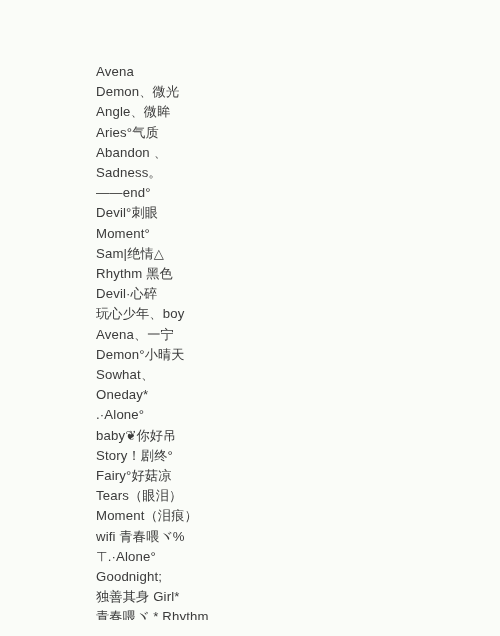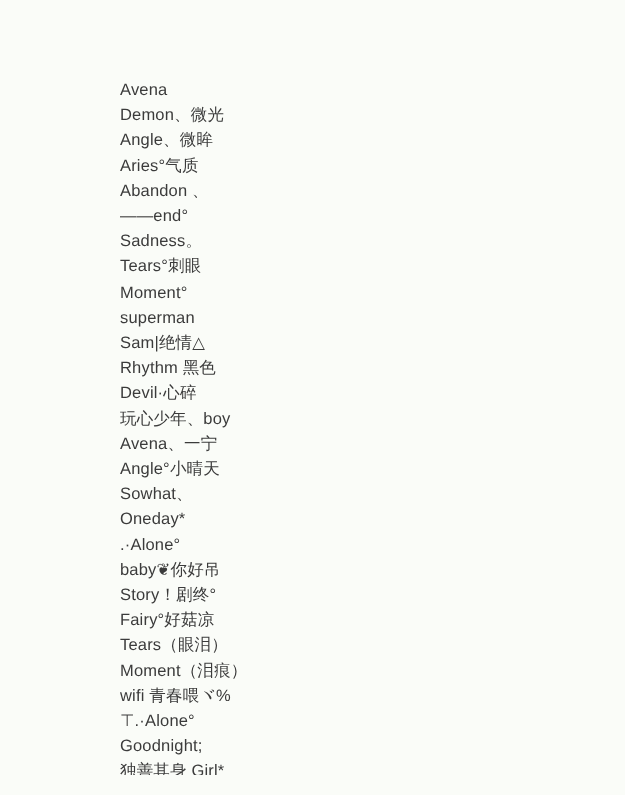--- a/index.html
+++ b/index.html
@@ -41,31 +41,30 @@
 </head>
 <body>
 
 <div id="page">
   <ul id="name-list">
       <li>Avena</li>
       <li>Demon、微光</li>
       <li>Angle、微眸</li>
       <li>Aries°气质</li>
       <li>Abandon 、</li>
+      <li>Sadness。</li>
       <li>——end°</li>
-      <li>Sadness。</li>
-      <li>Tears°刺眼</li>
+      <li>Devil°刺眼</li>
       <li>Moment°</li>
-      <li>superman</li>
       <li>Sam|绝情△</li>
       <li>Rhythm 黑色</li>
       <li>Devil·心碎</li>
       <li>玩心少年、boy</li>
       <li>Avena、一宁</li>
-      <li>Angle°小晴天</li>
+      <li>Demon°小晴天</li>
       <li>Sowhat、</li>
       <li>Oneday*</li>
       <li>.·Alone°</li>
       <li>baby❦你好吊</li>
       <li>Story！剧终°</li>
       <li>Fairy°好菇凉</li>
       <li>Tears（眼泪）</li>
       <li>Moment（泪痕）</li>
       <li>wifi 青春喂ヾ%</li>
       <li>⊤.·Alone°</li>

